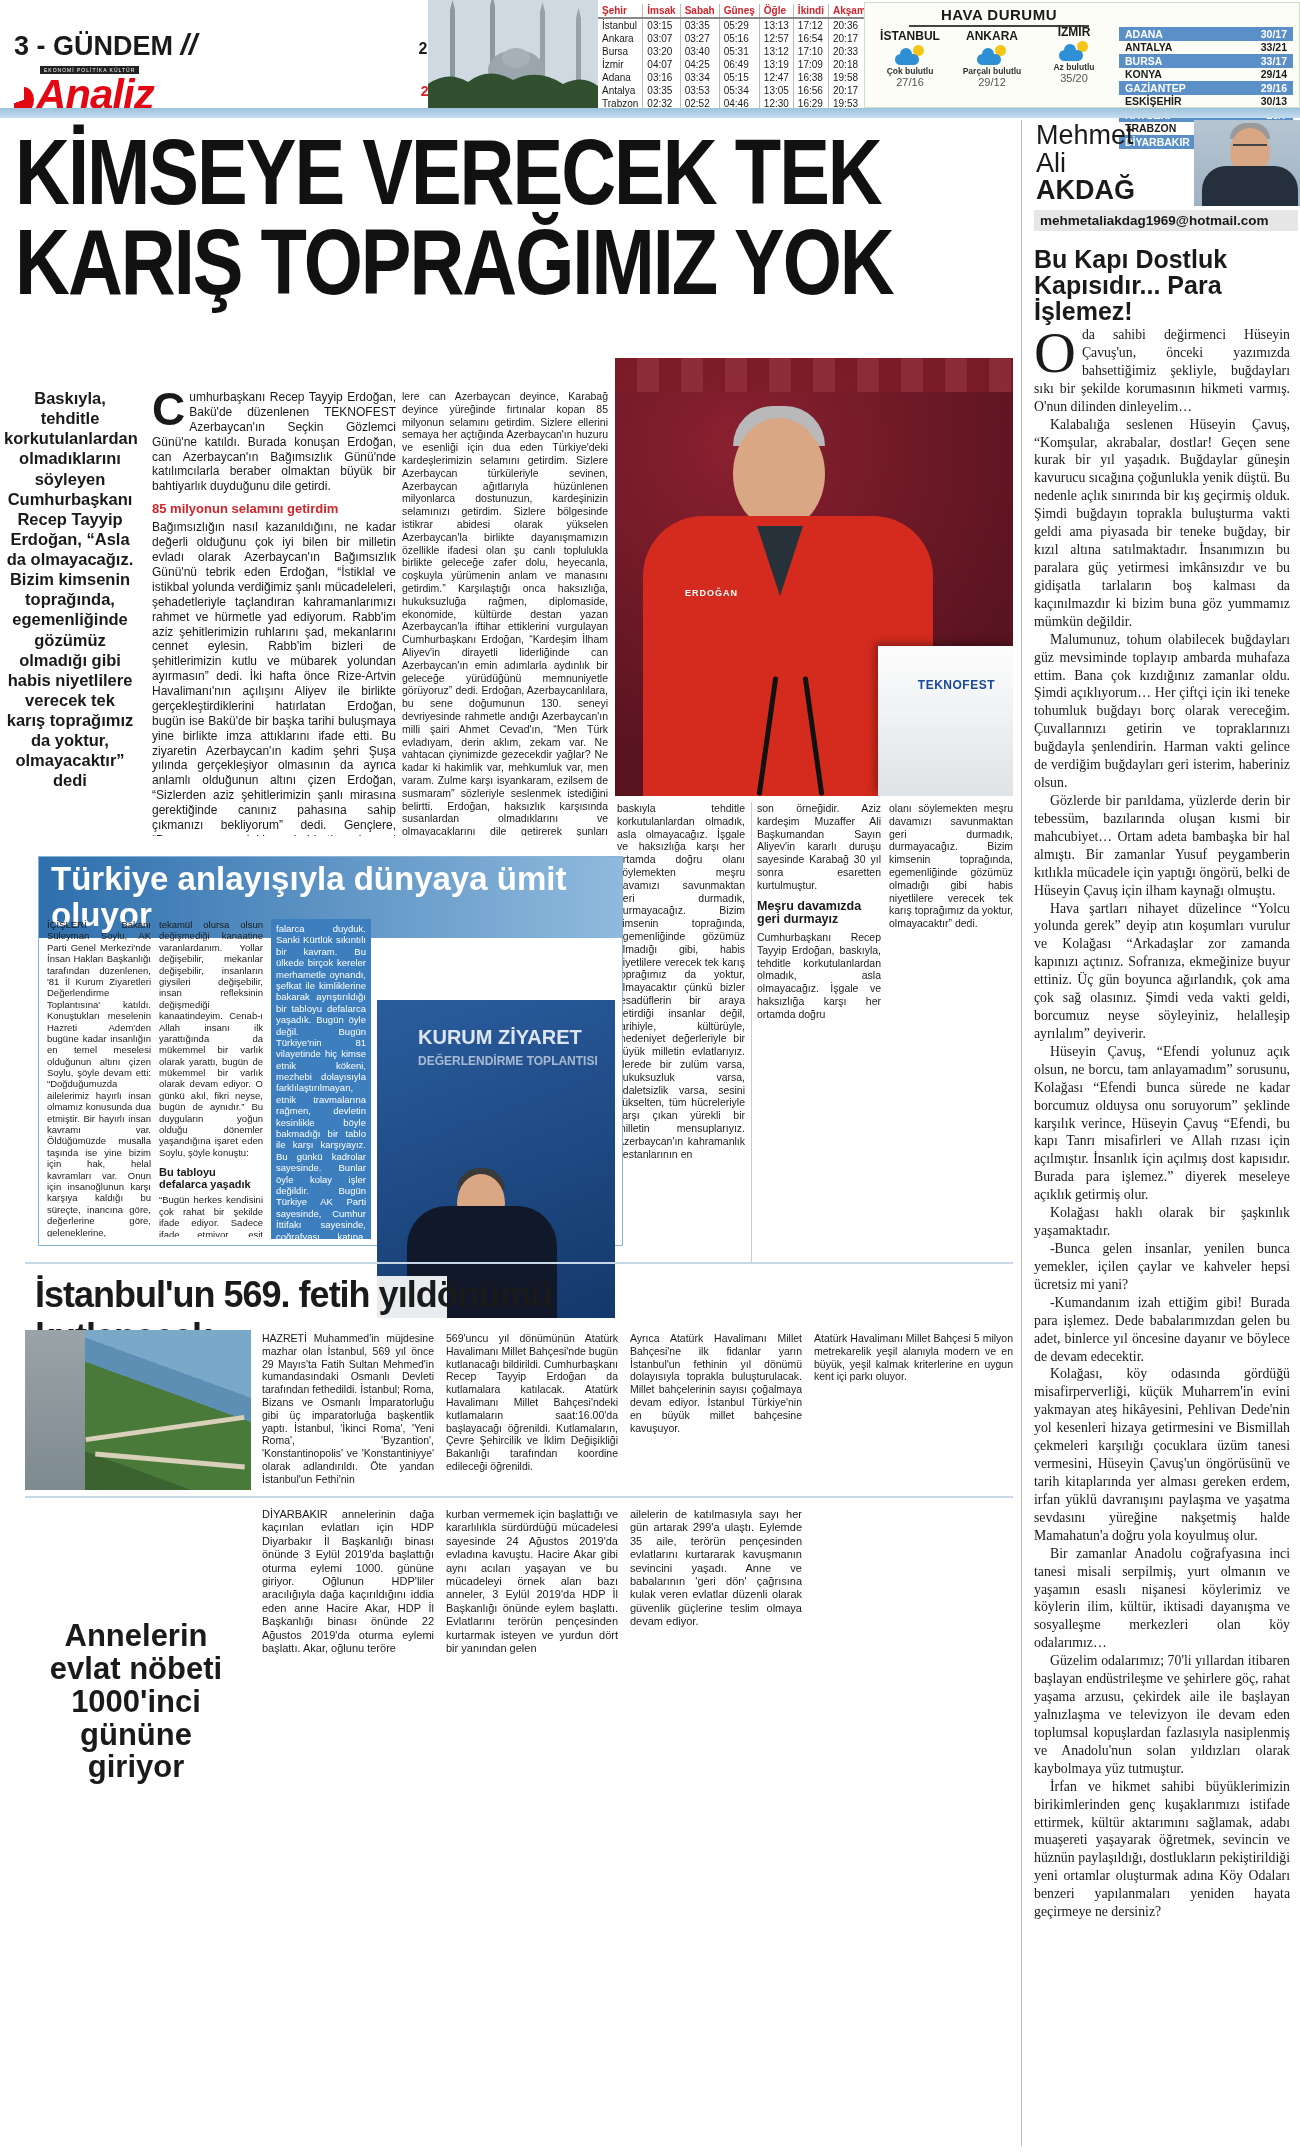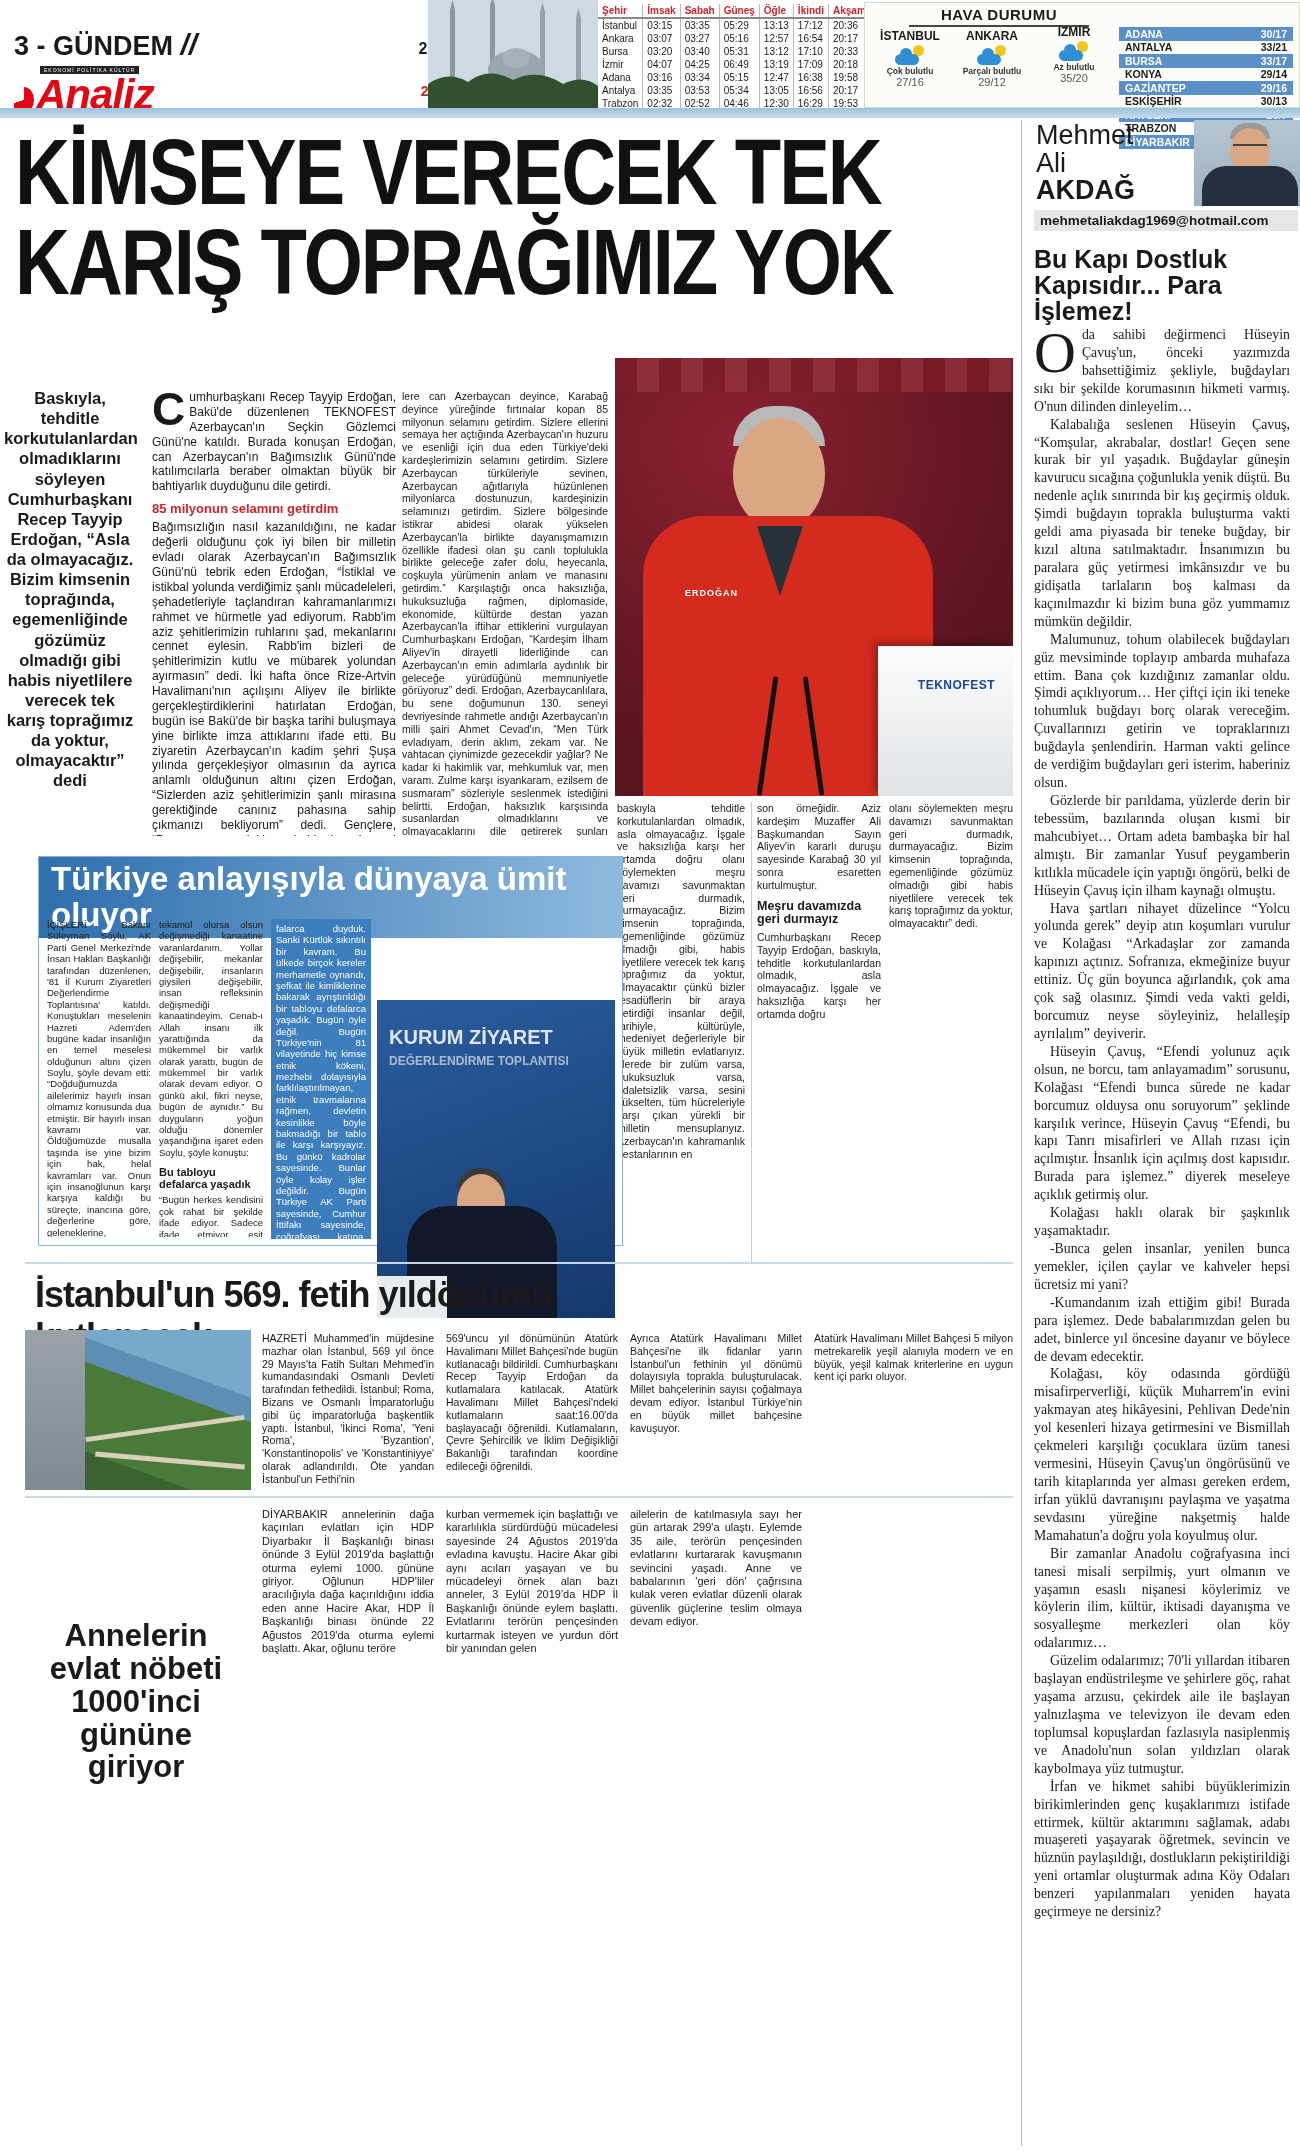--- a/index.html
+++ b/index.html
@@ -74,21 +74,21 @@
   .cbody p{margin:0;text-indent:16px;}
   .cbody p.first{text-indent:0;}
   .cdrop{float:left;font-size:58px;line-height:0.8;padding:4px 6px 0 0;font-family:"Liberation Serif",serif;}
 
   
   .soylu{border:1px solid #8ab4d6;background:#fff;}
   .sband{background:linear-gradient(90deg,#2e6fad,#8fbadd);color:#fff;font-weight:900;font-size:33px;padding:4px 12px;line-height:1.1;}
   .sTxt{font-size:9.5px;line-height:1.2;text-align:justify;overflow:hidden;}
   .sBlue{background:#3d7fbe;color:#fff;padding:4px 5px;}
   .sphoto{background:linear-gradient(160deg,#2a5d9e,#14386b);position:relative;overflow:hidden;}
-  .sphoto .bt{position:absolute;color:rgba(255,255,255,.85);font-weight:900;}
+  .sphoto .bt{position:absolute;color:rgba(255,255,255,.85);font-weight:900;margin-left:29px;}
   .sphoto .suit{position:absolute;left:30px;bottom:-8px;width:150px;height:120px;border-radius:40px 40px 0 0;background:#10182a;}
   .sphoto .sface{position:absolute;left:80px;bottom:86px;width:48px;height:58px;border-radius:24px/29px;background:#d9a784;}
   .sphoto .shairS{position:absolute;left:80px;bottom:128px;width:48px;height:22px;border-radius:24px 24px 0 0;background:#3a3a3a;}
   .sphoto .pod{position:absolute;left:0;bottom:0;width:70px;height:42px;background:#e8ecef;}
 
   
   .fhead{font-weight:900;font-size:36px;letter-spacing:-1px;}
   .fphoto{background:linear-gradient(200deg,#7aa8c8 0 28%,#5d8fb5 28% 38%,#4a7a3a 38% 75%,#3a6330 75% 100%);position:relative;overflow:hidden;}
   .fphoto .path{position:absolute;background:#d8d0b8;}
   .fphoto .city{position:absolute;left:0;top:0;width:60px;height:100%;background:linear-gradient(#9aa4a8,#7d8a90);}

